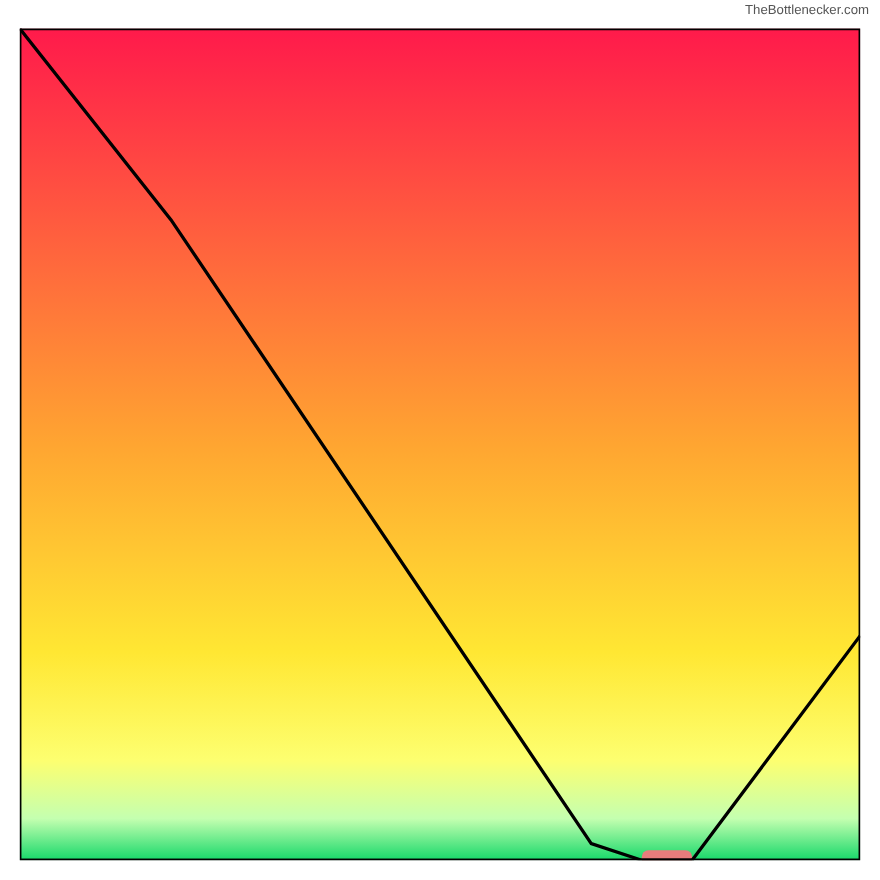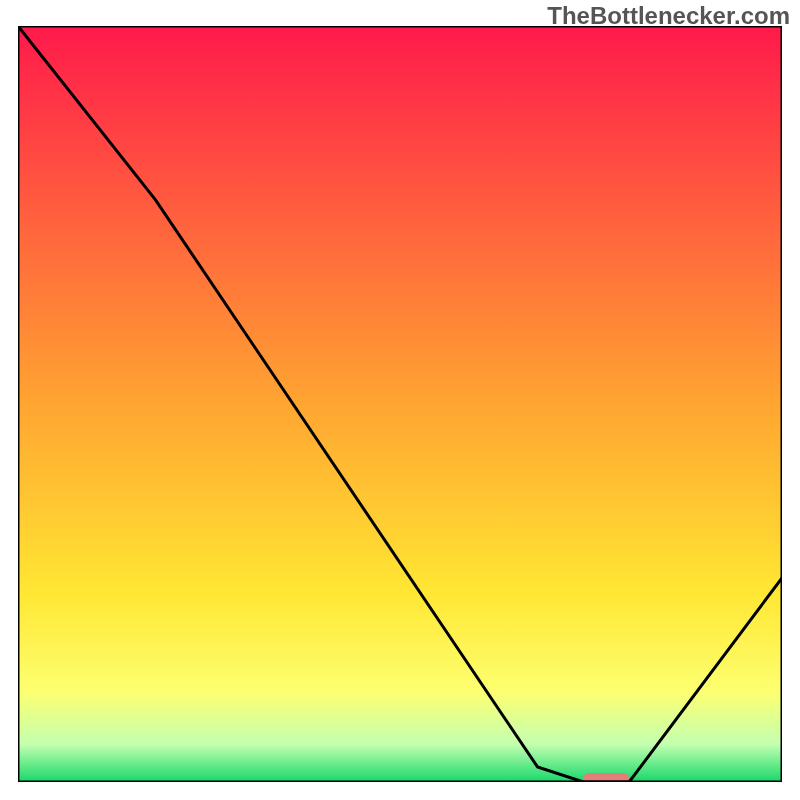--- a/index.html
+++ b/index.html
@@ -8,22 +8,22 @@
     width: 800px;
     height: 800px;
     background: #ffffff;
     font-family: Arial, sans-serif;
     position: relative;
   }
   .watermark {
     position: absolute;
     top: 2px;
     right: 10px;
-    font-size: 24px;
-    font-weight: bold;
+    font-size: 12px;
+    font-weight: normal;
     color: #555555;
     z-index: 10;
   }
   .chart-frame {
     position: absolute;
     left: 18px;
     top: 26px;
     width: 764px;
     height: 756px;
     box-sizing: border-box;

